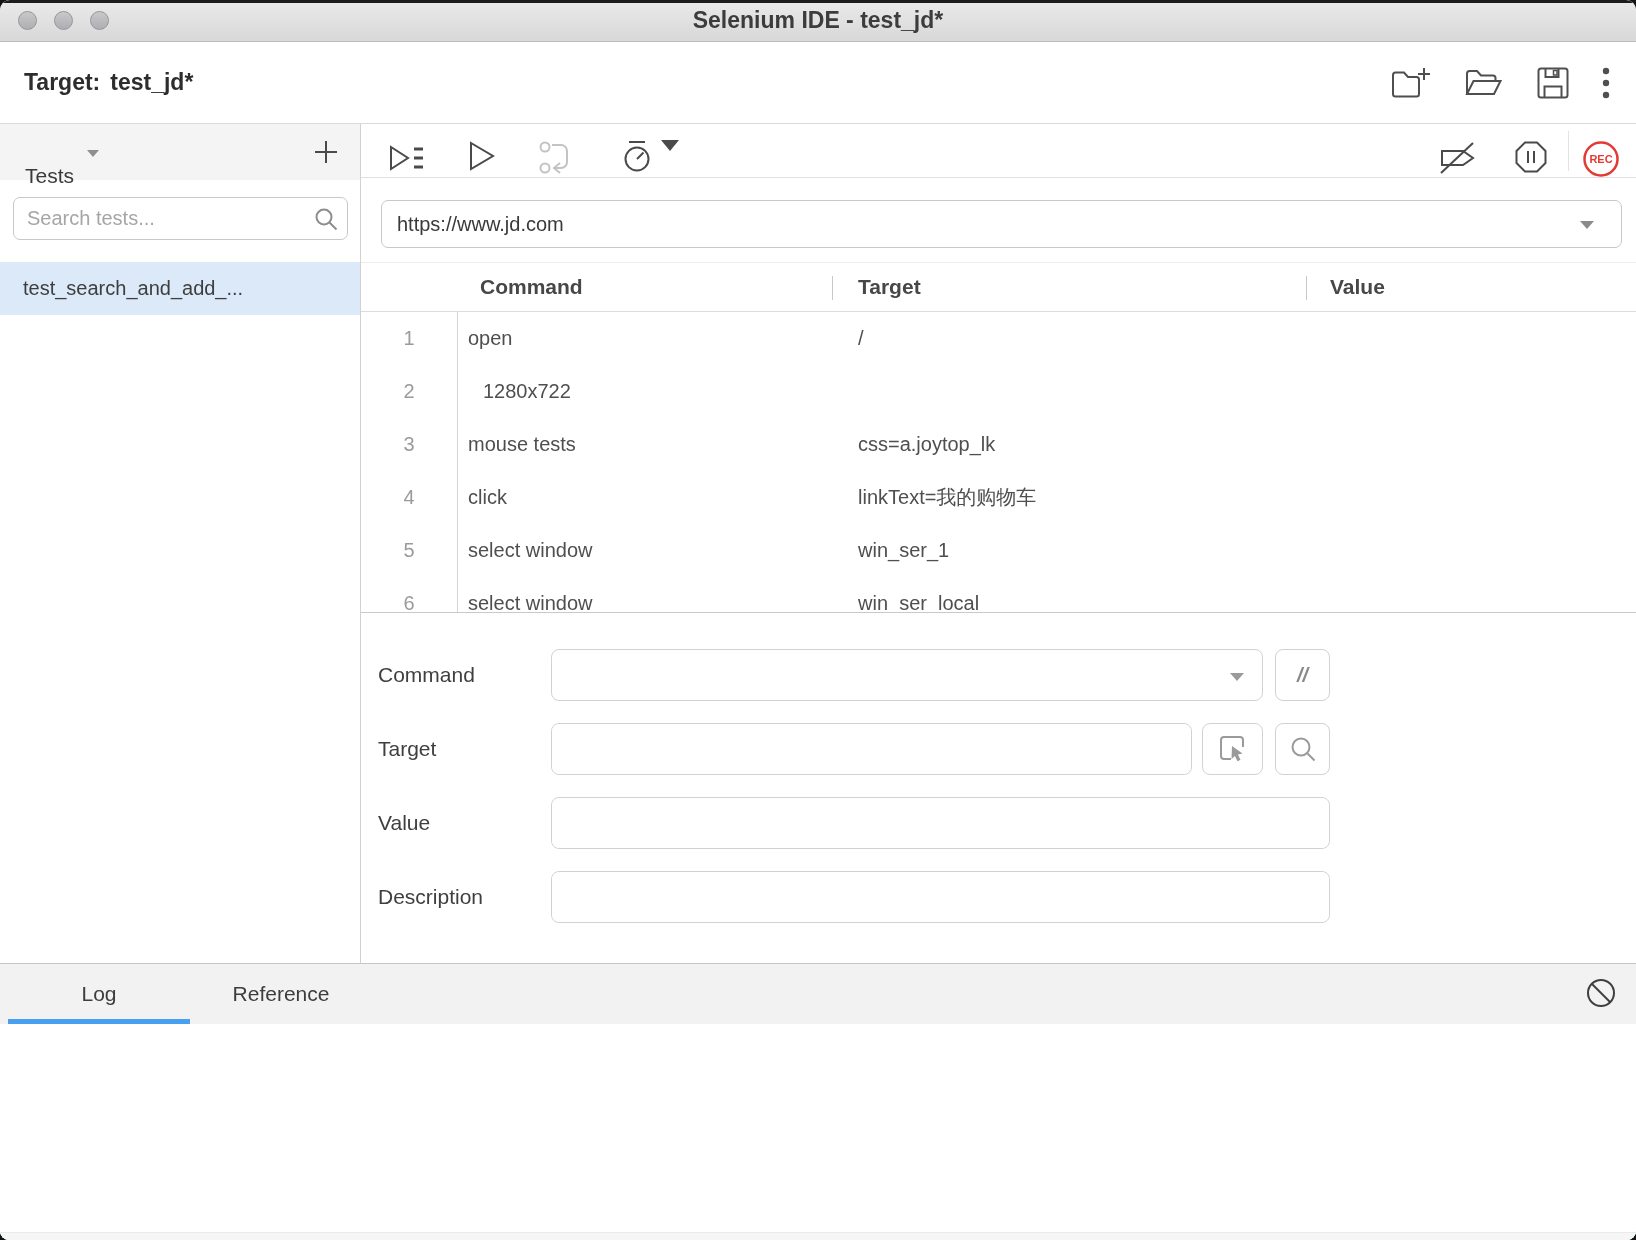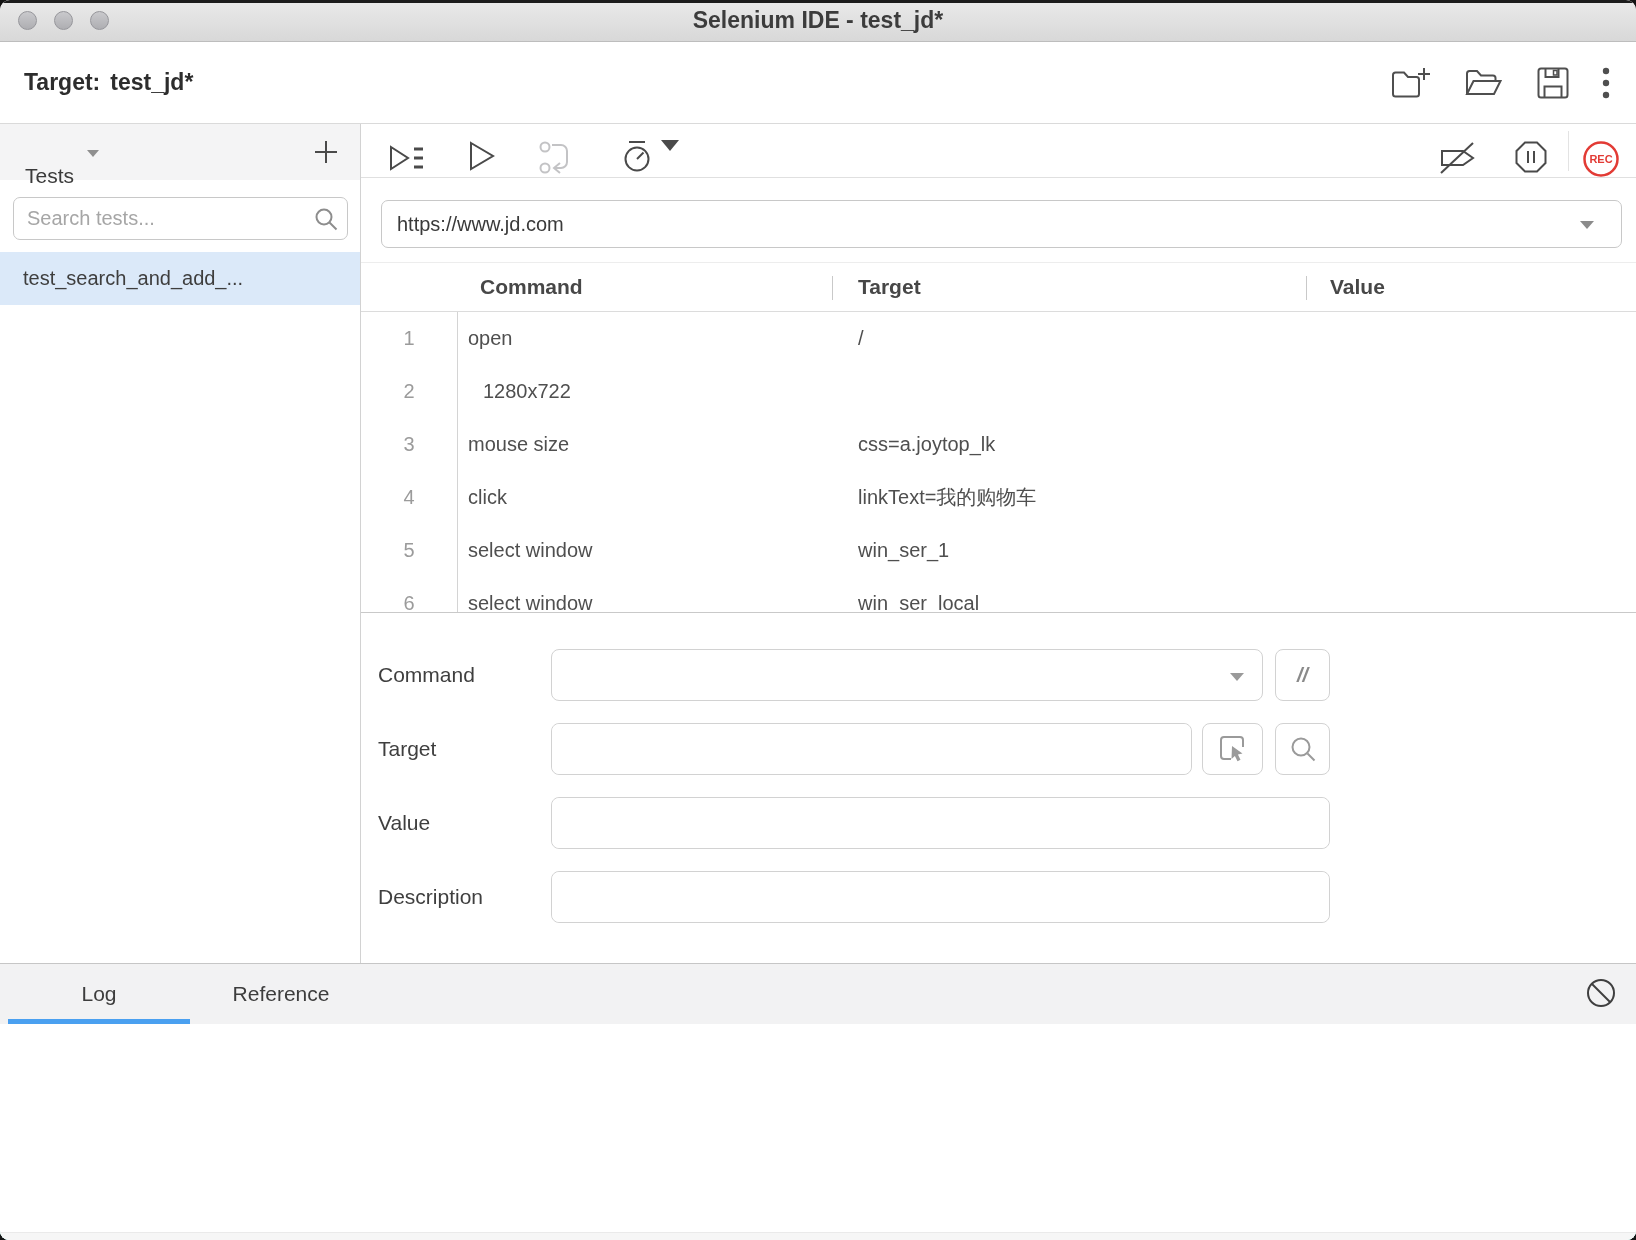--- a/index.html
+++ b/index.html
@@ -35,21 +35,21 @@
   .tests-header { height:56px; background:#f4f4f5; display:flex; align-items:center; padding:0 22px 0 25px; }
   .tests-title { font-size:21px; color:#3a3a3a;margin-top:47px; }
   .caret-down { width:0; height:0; border-left:6px solid transparent; border-right:6px solid transparent;
     border-top:7px solid #8f8f8f; margin-left:13px; margin-top:3px; }
   .add-btn { margin-left:auto; background:none; border:none; padding:0; cursor:pointer; }
   .search-wrap { position:relative; margin:17px 12px 0 13px; height:43px; }
   .search-input { width:100%; height:100%; border:1px solid #c8c8c8; border-radius:7px;
     font-size:20px; color:#333; padding:0 42px 0 13px; font-family:"Liberation Sans",sans-serif; outline:none; }
   .search-input::placeholder { color:#a6a6a6; }
   .search-icon { position:absolute; right:9px; top:9px; }
-  .test-list { margin-top:12px; }
+  .test-list { margin-top:22px; }
   .test-item { height:53px; display:flex; align-items:center; padding-left:23px;
     font-size:20px; color:#3e3e3e; cursor:pointer; white-space:nowrap; }
   .test-item.selected { background:#dbe9f9; }
 
   
   .main { position:absolute; top:124px; left:361px; right:0; bottom:277px; background:#fff; }
   .toolbar { position:absolute; top:0; left:0; right:0; height:54px; border-bottom:1px solid #e0e0e0; }
   .tb { position:absolute; top:16px; height:53px; display:flex; align-items:flex-start; justify-content:center;
     background:none; border:none; padding:0; cursor:pointer; }
   .tb-runall { left:26px; width:38px; } .tb-run { left:103px; width:36px; }
@@ -290,21 +290,21 @@
           <div class="cell tgt">/</div>
           <div class="cell val"></div>
         </div>
         <div class="cmd-row grid">
           <div class="cell num">2</div>
           <div class="cell tgt">1280x722</div>
           <div class="cell val"></div>
         </div>
         <div class="cmd-row grid">
           <div class="cell num">3</div>
-          <div class="cell cmd">mouse size</div>
+          <div class="cell cmd">mouse tests</div>
           <div class="cell tgt">css=a.joytop_lk</div>
           <div class="cell val"></div>
         </div>
         <div class="cmd-row grid">
           <div class="cell num">4</div>
           <div class="cell cmd">click</div>
           <div class="cell tgt">linkText=我的购物车</div>
           <div class="cell val"></div>
         </div>
         <div class="cmd-row grid">

